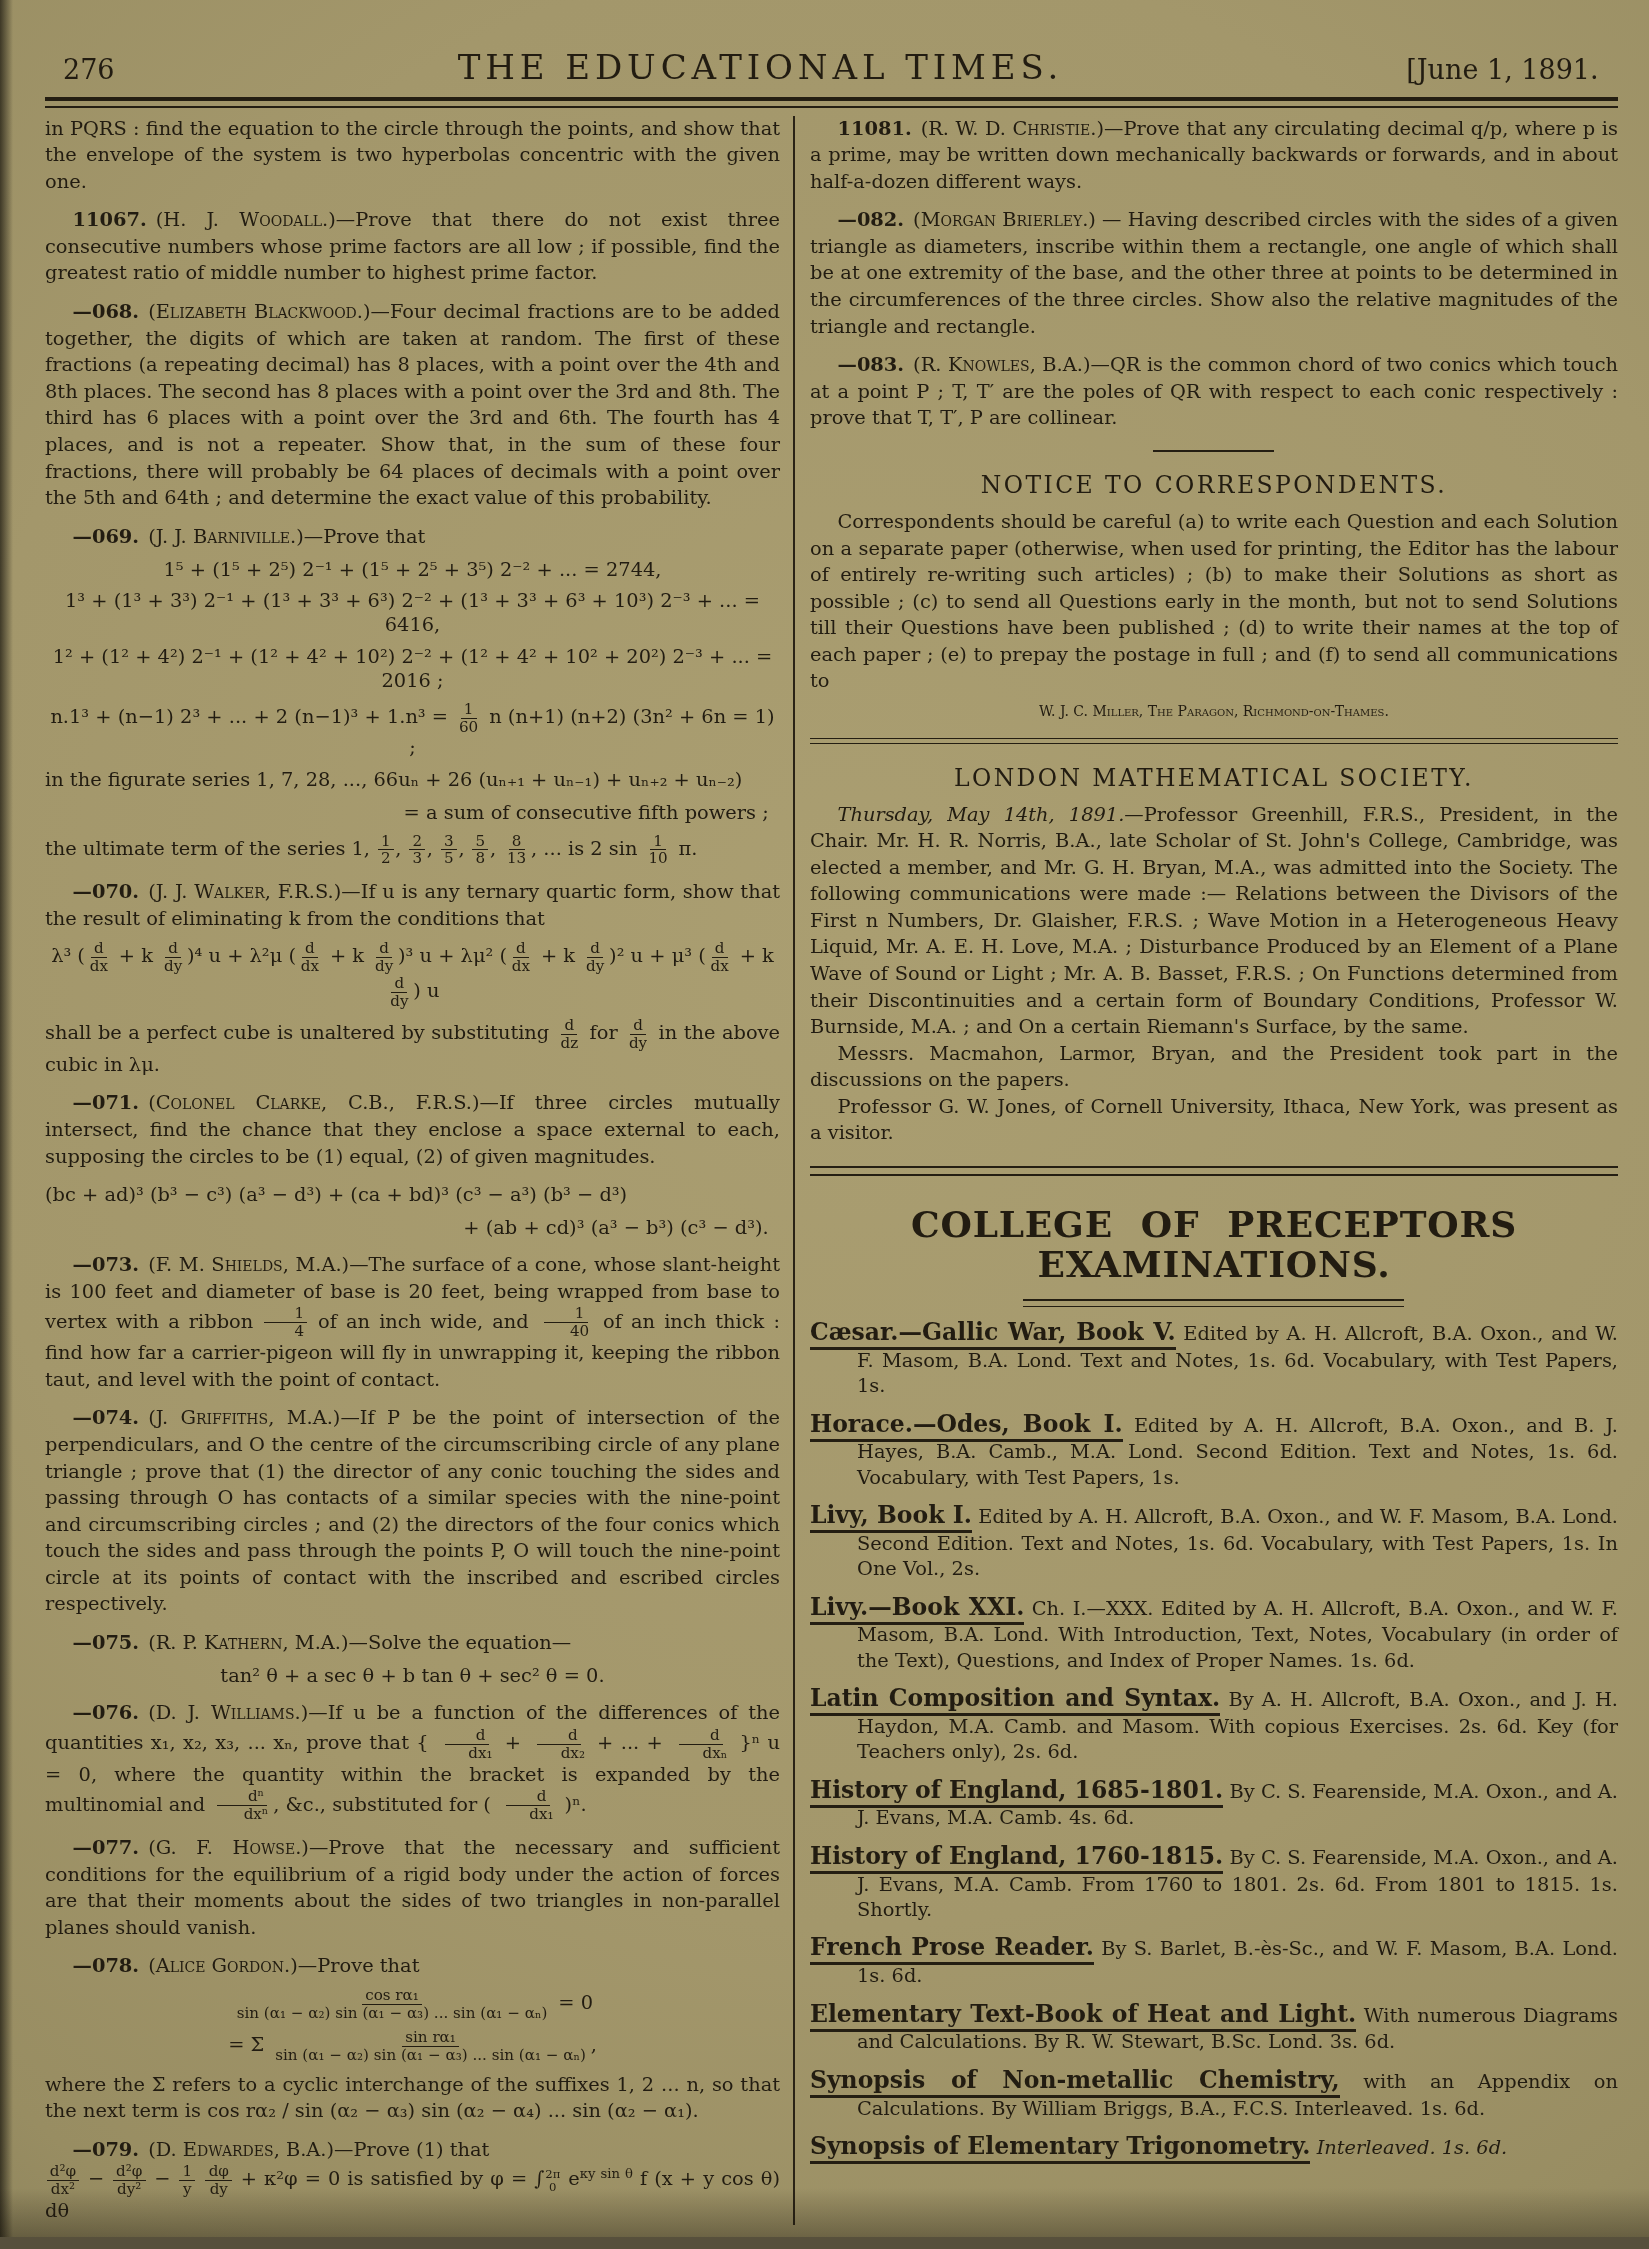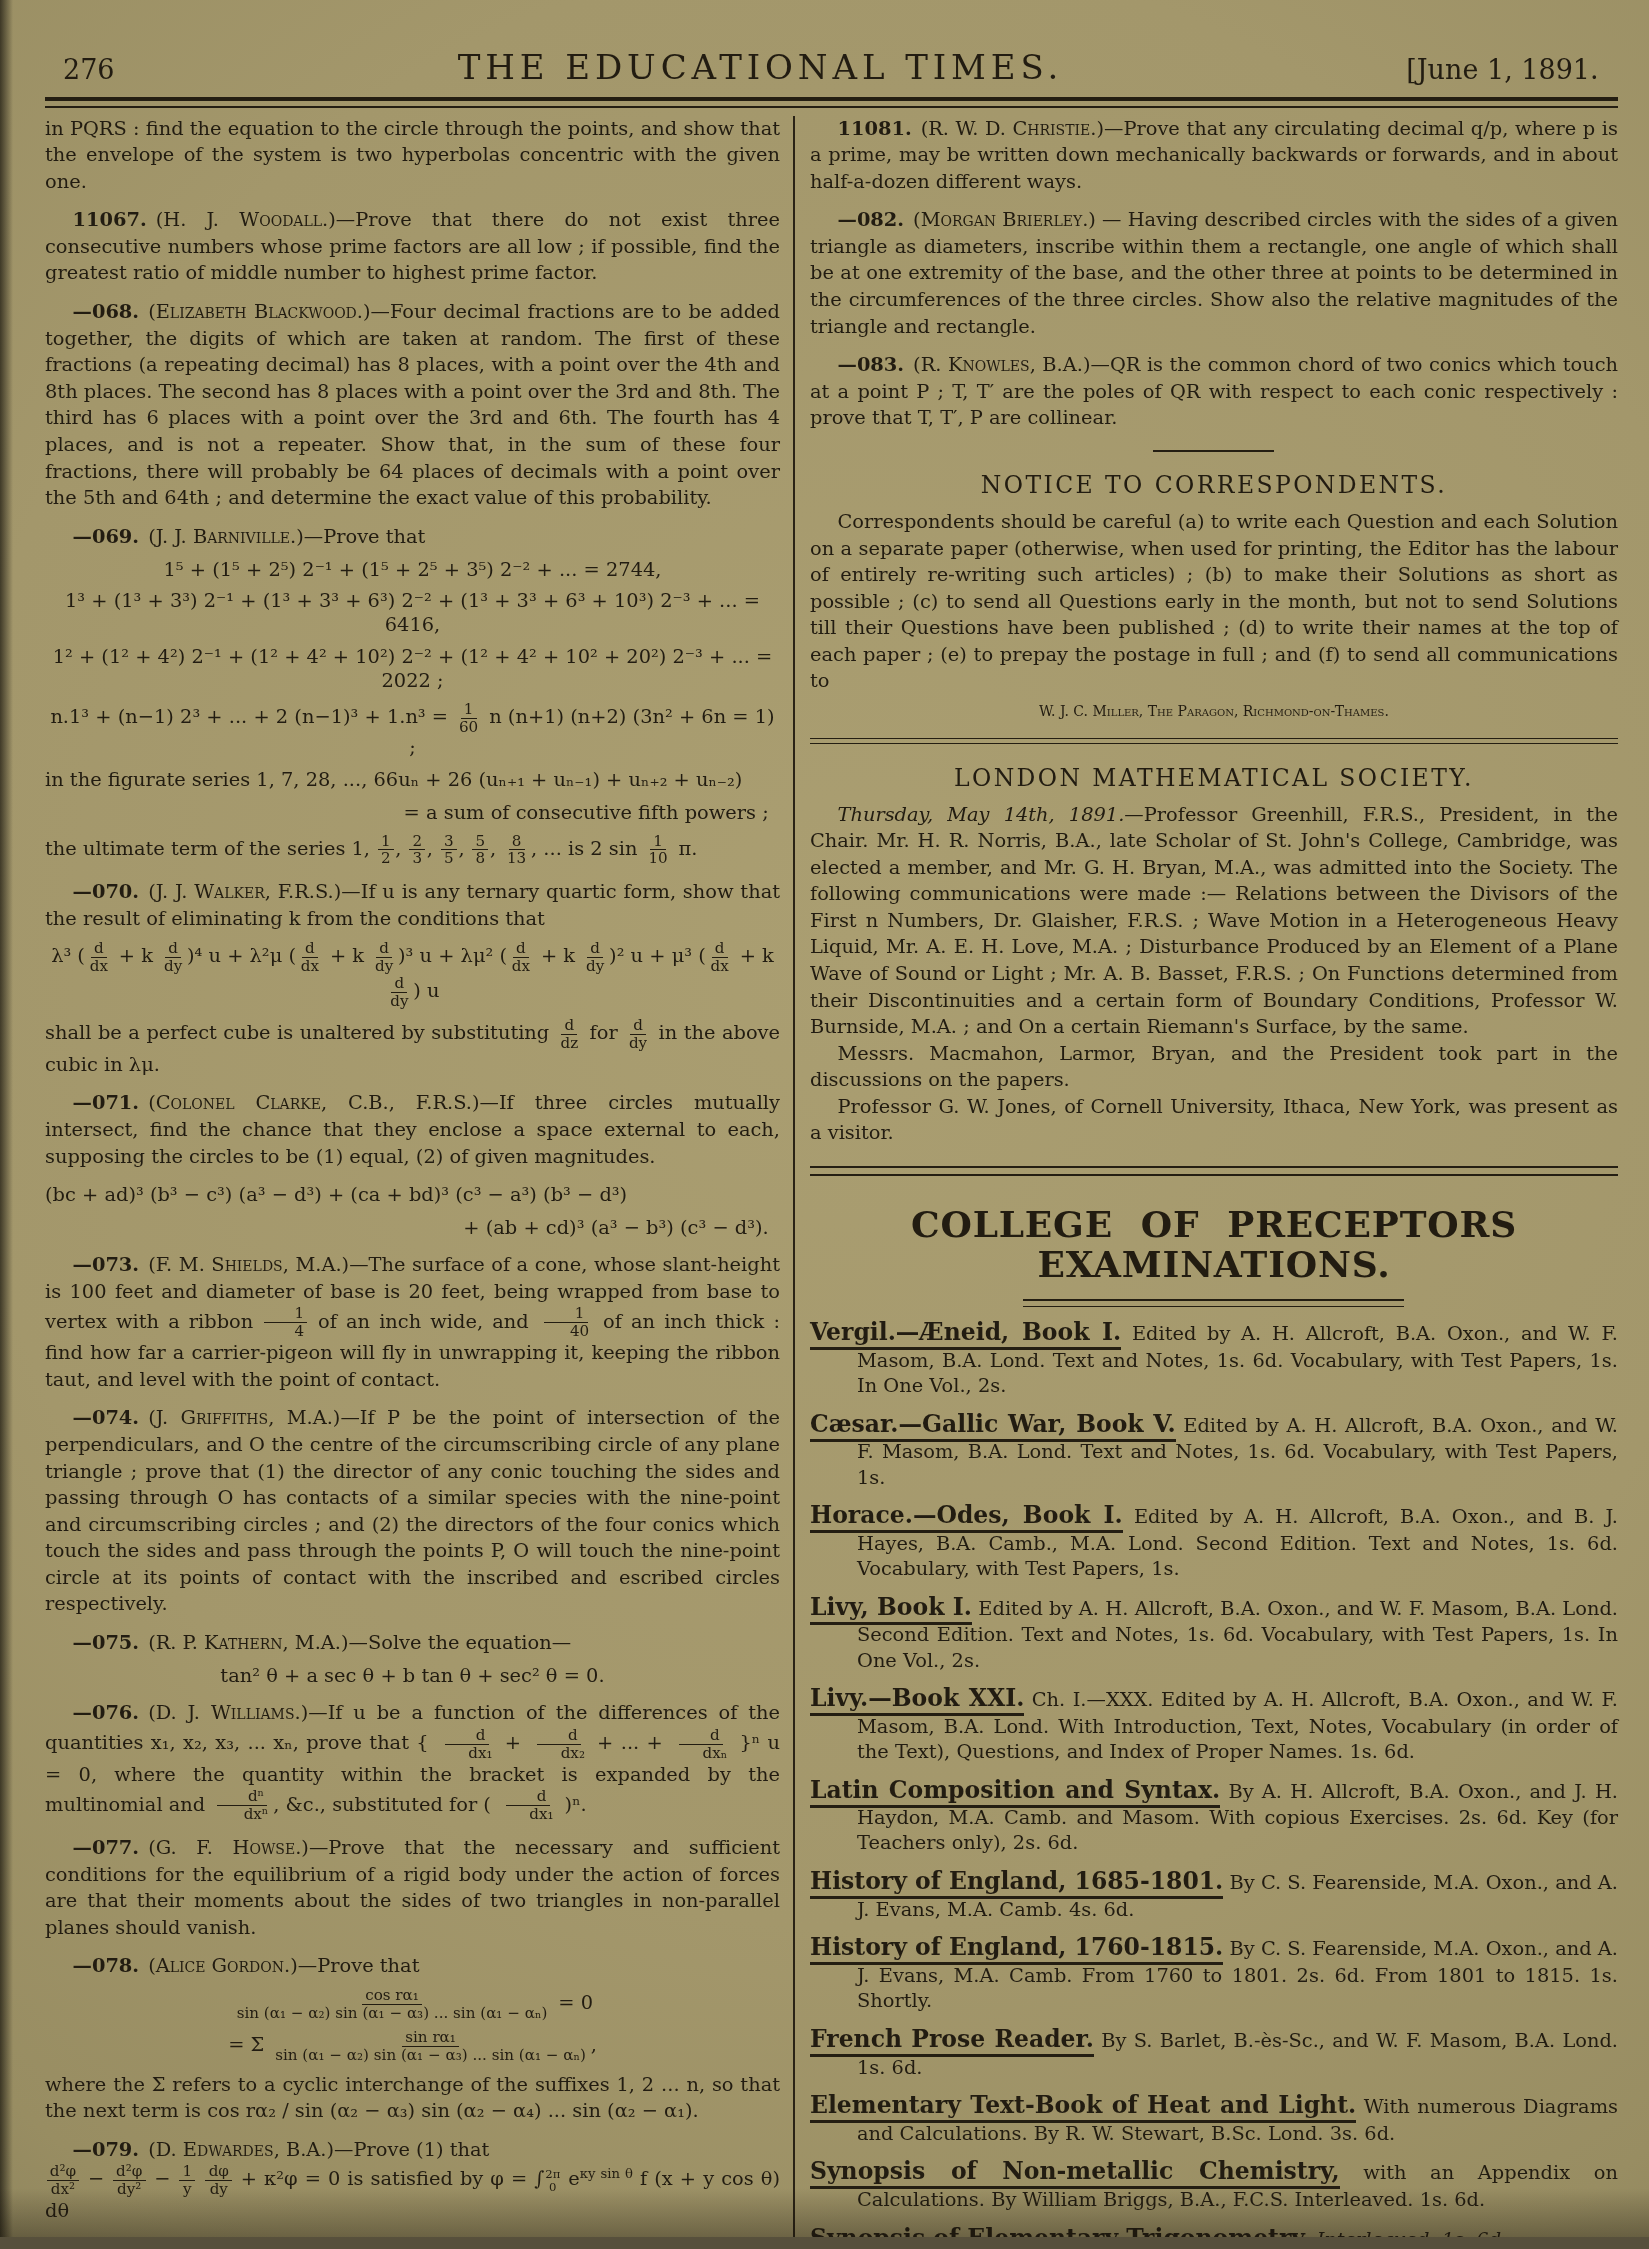--- a/index.html
+++ b/index.html
@@ -75,21 +75,21 @@
       </div>
 
       <div class="prob">
         <p class="ptext"><span class="pnum">—068.</span><span class="sc">(Elizabeth Blackwood.)</span><span>—Four decimal fractions are to be added together, the digits of which are taken at random.  The first of these fractions (a repeating decimal) has 8 places, with a point over the 4th and 8th places.  The second has 8 places with a point over the 3rd and 8th.  The third has 6 places with a point over the 3rd and 6th.  The fourth has 4 places, and is not a repeater.  Show that, in the sum of these four fractions, there will probably be 64 places of decimals with a point over the 5th and 64th ; and determine the exact value of this probability.</span></p>
       </div>
 
       <div class="prob">
         <p class="ptext"><span class="pnum">—069.</span><span class="sc">(J. J. Barniville.)</span><span>—Prove that</span></p>
         <div class="formula">1⁵ + (1⁵ + 2⁵) 2⁻¹ + (1⁵ + 2⁵ + 3⁵) 2⁻² + ... = 2744,</div>
         <div class="formula">1³ + (1³ + 3³) 2⁻¹ + (1³ + 3³ + 6³) 2⁻² + (1³ + 3³ + 6³ + 10³) 2⁻³ + ... = 6416,</div>
-        <div class="formula">1² + (1² + 4²) 2⁻¹ + (1² + 4² + 10²) 2⁻² + (1² + 4² + 10² + 20²) 2⁻³ + ... = 2022 ;</div>
+        <div class="formula">1² + (1² + 4²) 2⁻¹ + (1² + 4² + 10²) 2⁻² + (1² + 4² + 10² + 20²) 2⁻³ + ... = 2016 ;</div>
         <div class="formula">n.1³ + (n−1) 2³ + ... + 2 (n−1)³ + 1.n³ = <span class="frac">
               <span class="fn">1</span>
               <span class="fd">60</span>
             </span> n (n+1) (n+2) (3n² + 6n = 1) ;</div>
         <p class="ptext noindent">in the figurate series 1, 7, 28, ..., 66uₙ + 26 (uₙ₊₁ + uₙ₋₁) + uₙ₊₂ + uₙ₋₂)</p>
         <div class="formula right">= a sum of consecutive fifth powers ;</div>
         <p class="ptext noindent">the ultimate term of the series 1, <span class="frac">
               <span class="fn">1</span>
               <span class="fd">2</span>
             </span>, <span class="frac">
@@ -260,21 +260,20 @@
       <h2 class="sec-head">LONDON MATHEMATICAL SOCIETY.</h2>
       <p class="ptext"><span class="it">Thursday, May 14th, 1891.</span><span>—Professor Greenhill, F.R.S., President, in the Chair.  Mr. H. R. Norris, B.A., late Scholar of St. John's College, Cambridge, was elected a member, and Mr. G. H. Bryan, M.A., was admitted into the Society.  The following communications were made :— Relations between the Divisors of the First n Numbers, Dr. Glaisher, F.R.S. ; Wave Motion in a Heterogeneous Heavy Liquid, Mr. A. E. H. Love, M.A. ; Disturbance Produced by an Element of a Plane Wave of Sound or Light ; Mr. A. B. Basset, F.R.S. ; On Functions determined from their Discontinuities and a certain form of Boundary Conditions, Professor W. Burnside, M.A. ; and On a certain Riemann's Surface, by the same.</span></p>
       <p class="ptext">Messrs. Macmahon, Larmor, Bryan, and the President took part in the discussions on the papers.</p>
       <p class="ptext">Professor G. W. Jones, of Cornell University, Ithaca, New York, was present as a visitor.</p>
 
       <div class="rule-dbl heavy"></div>
 
       <h1 class="college-head">COLLEGE OF PRECEPTORS EXAMINATIONS.</h1>
       <div class="college-rule"></div>
 
-      <p class="book"><span class="bt">Vergil.—Æneid, Book I.</span> <span>Edited by A. H. Allcroft, B.A. Oxon., and W. F. Masom, B.A. Lond.  Text and Notes, 1s. 6d.  Vocabulary, with Test Papers, 1s.  In One Vol., 2s.</span></p>
       <p class="book"><span class="bt">Cæsar.—Gallic War, Book V.</span> <span>Edited by A. H. Allcroft, B.A. Oxon., and W. F. Masom, B.A. Lond.  Text and Notes, 1s. 6d.  Vocabulary, with Test Papers, 1s.</span></p>
       <p class="book"><span class="bt">Horace.—Odes, Book I.</span> <span>Edited by A. H. Allcroft, B.A. Oxon., and B. J. Hayes, B.A. Camb., M.A. Lond.  Second Edition.  Text and Notes, 1s. 6d.  Vocabulary, with Test Papers, 1s.</span></p>
       <p class="book"><span class="bt">Livy, Book I.</span> <span>Edited by A. H. Allcroft, B.A. Oxon., and W. F. Masom, B.A. Lond.  Second Edition.  Text and Notes, 1s. 6d.  Vocabulary, with Test Papers, 1s.  In One Vol., 2s.</span></p>
       <p class="book"><span class="bt">Livy.—Book XXI.</span> <span>Ch. I.—XXX.  Edited by A. H. Allcroft, B.A. Oxon., and W. F. Masom, B.A. Lond.  With Introduction, Text, Notes, Vocabulary (in order of the Text), Questions, and Index of Proper Names.  1s. 6d.</span></p>
       <p class="book"><span class="bt">Latin Composition and Syntax.</span> <span>By A. H. Allcroft, B.A. Oxon., and J. H. Haydon, M.A. Camb. and Masom.  With copious Exercises.  2s. 6d.  Key (for Teachers only), 2s. 6d.</span></p>
       <p class="book"><span class="bt">History of England, 1685-1801.</span> <span>By C. S. Fearenside, M.A. Oxon., and A. J. Evans, M.A. Camb.  4s. 6d.</span></p>
       <p class="book"><span class="bt">History of England, 1760-1815.</span> <span>By C. S. Fearenside, M.A. Oxon., and A. J. Evans, M.A. Camb.  From 1760 to 1801.  2s. 6d.  From 1801 to 1815.  1s.  Shortly.</span></p>
       <p class="book"><span class="bt">French Prose Reader.</span> <span>By S. Barlet, B.-ès-Sc., and W. F. Masom, B.A. Lond.  1s. 6d.</span></p>
       <p class="book"><span class="bt">Elementary Text-Book of Heat and Light.</span> <span>With numerous Diagrams and Calculations.  By R. W. Stewart, B.Sc. Lond.  3s. 6d.</span></p>
       <p class="book"><span class="bt">Synopsis of Non-metallic Chemistry,</span> <span>with an Appendix on Calculations.  By William Briggs, B.A., F.C.S.  Interleaved.  1s. 6d.</span></p>

